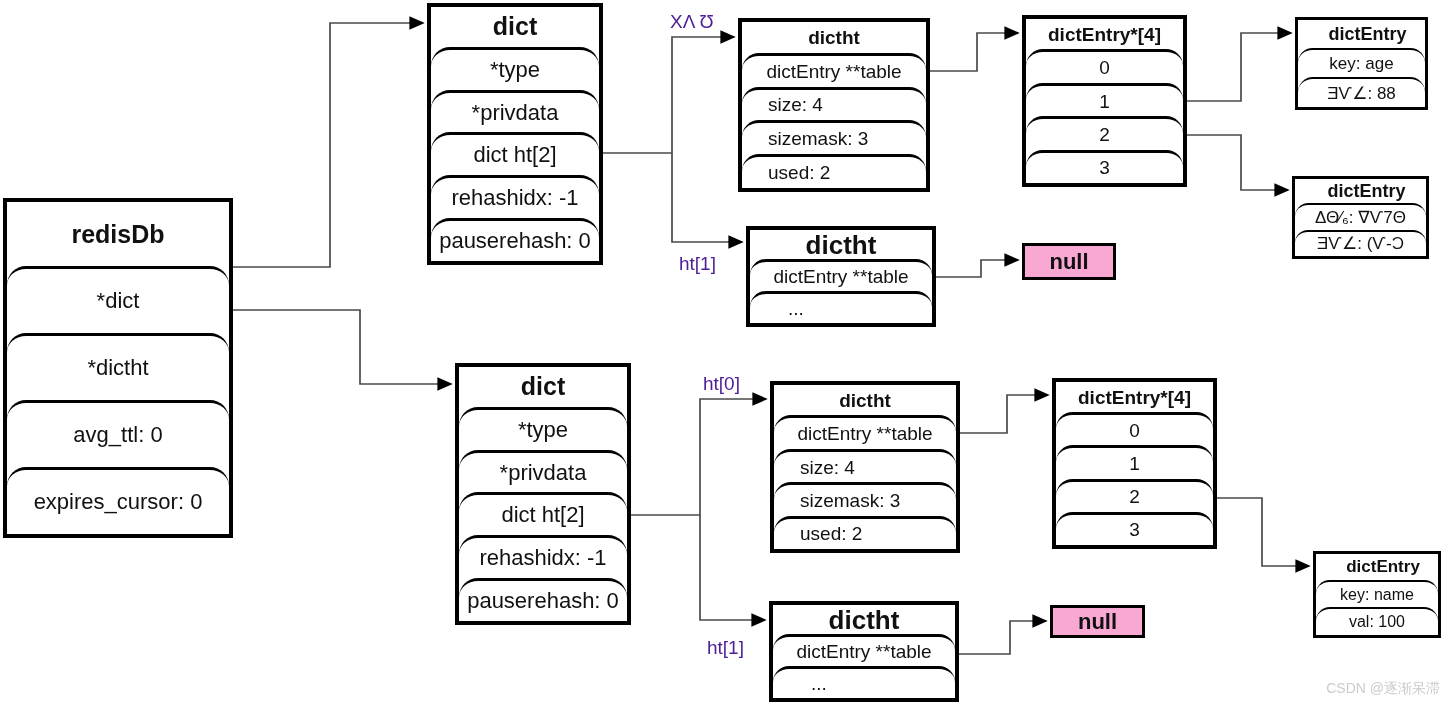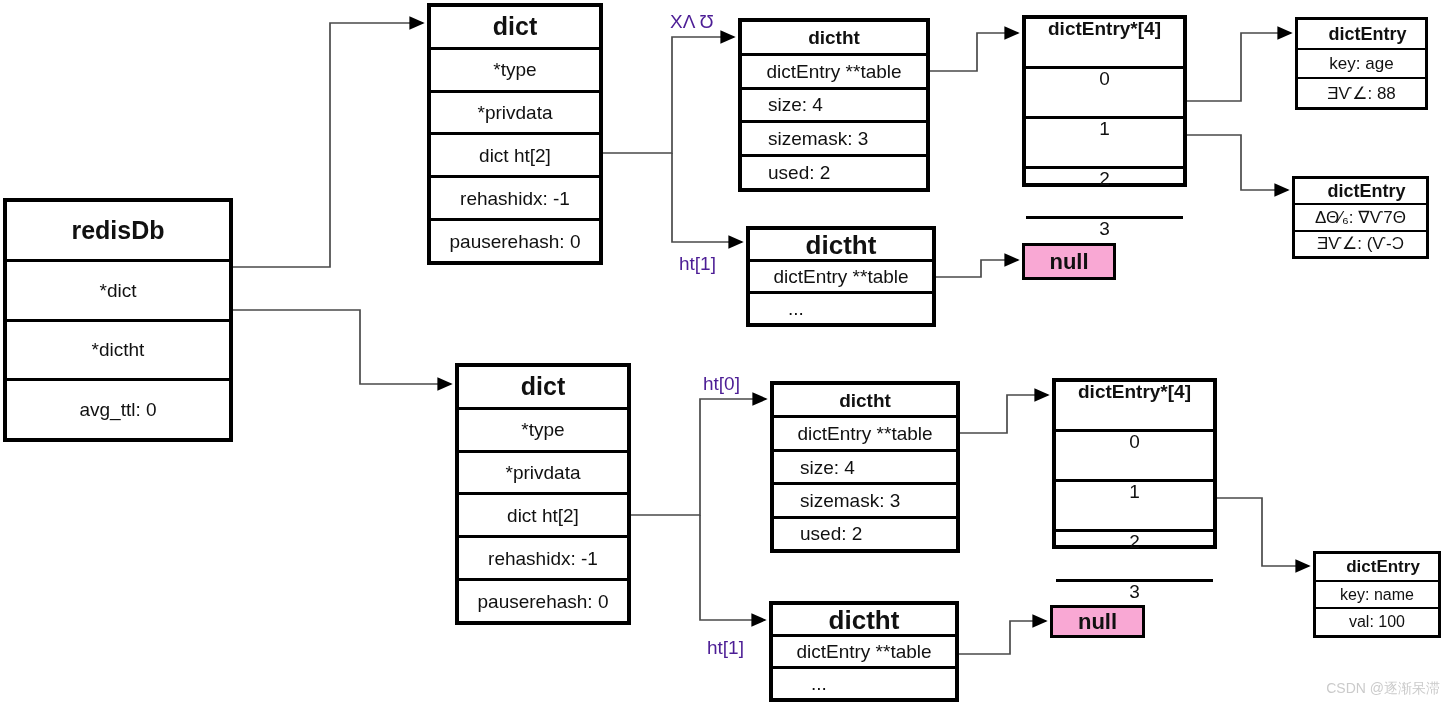--- a/index.html
+++ b/index.html
@@ -7,35 +7,35 @@
     position:relative;width:1449px;height:706px;background:#ffffff;overflow:hidden;
     font-family:"Liberation Sans","DejaVu Sans",sans-serif;color:#111;
   }
   #wires{position:absolute;left:0;top:0;width:1449px;height:706px;}
   .box{
     position:absolute;display:flex;flex-direction:column;
     border:4px solid #000;background:#fff;box-sizing:border-box;
   }
   .cell{
     flex:1;display:flex;align-items:center;justify-content:center;
-    border-top:3px solid #000;font-size:19px;white-space:nowrap;line-height:1;
+    border-top:3px solid #000;font-size:19px;white-space:nowrap;line-height:1;border-radius:19px;
   }
   .cell:first-child{border-top:none;}
   .cell.title{font-weight:bold;}
   .cell.left{justify-content:flex-start;padding-left:26px;}
   .cell.ellip{justify-content:flex-start;padding-left:38px;}
 
-  .struct-lg .cell{font-size:19px;}
+  .struct-lg .cell{font-size:22px;}
   .struct-lg .title{font-size:25px;}
 
   .hashtable .title{font-size:27px;}
   .hashtable .tablecell{font-size:18px;}
   .hashtable .cell{font-size:19px;}
 
-  .arraybox{border-width:4px;gap:28px;}
+  .arraybox{border-width:4px;}
   .arraybox .title{font-size:20px;}
   .arraybox .cell{font-size:19px;}
 
   .nullbox{
     position:absolute;border:3px solid #000;background:#f9a8d4;box-sizing:border-box;
     display:flex;align-items:center;justify-content:center;
     font-weight:bold;font-size:22px;
   }
 
   .entry{border-width:3px;}
@@ -72,25 +72,26 @@
       <polyline points="1187,135 1241,135 1241,190 1288,190" marker-end="url(#arr)"></polyline>
       <polyline points="936,277 981,277 981,260 1018,260" marker-end="url(#arr)"></polyline>
       <polyline points="631,515 700,515 700,399 766,399" marker-end="url(#arr)"></polyline>
       <polyline points="700,515 700,620 765,620" marker-end="url(#arr)"></polyline>
       <polyline points="959,433 1007,433 1007,395 1048,395" marker-end="url(#arr)"></polyline>
       <polyline points="1217,498 1262,498 1262,566 1309,566" marker-end="url(#arr)"></polyline>
       <polyline points="959,654 1010,654 1010,621 1046,621" marker-end="url(#arr)"></polyline>
     </g>
   </svg>
 
-  <div class="box struct-lg" style="left:3px;top:198px;width:230px;height:244px">
+  <div class="box struct-lg" style="left:3px;top:198px;width:230px;height:340px">
     <div class="cell title">redisDb</div>
     <div class="cell">*dict</div>
     <div class="cell">*dictht</div>
     <div class="cell">avg_ttl: 0</div>
+    <div class="cell">expires_cursor: 0</div>
   </div>
 
   <div class="box struct-lg" style="left:427px;top:3px;width:176px;height:262px">
     <div class="cell title">dict</div>
     <div class="cell">*type</div>
     <div class="cell">*privdata</div>
     <div class="cell">dict ht[2]</div>
     <div class="cell">rehashidx: -1</div>
     <div class="cell">pauserehash: 0</div>
   </div>

